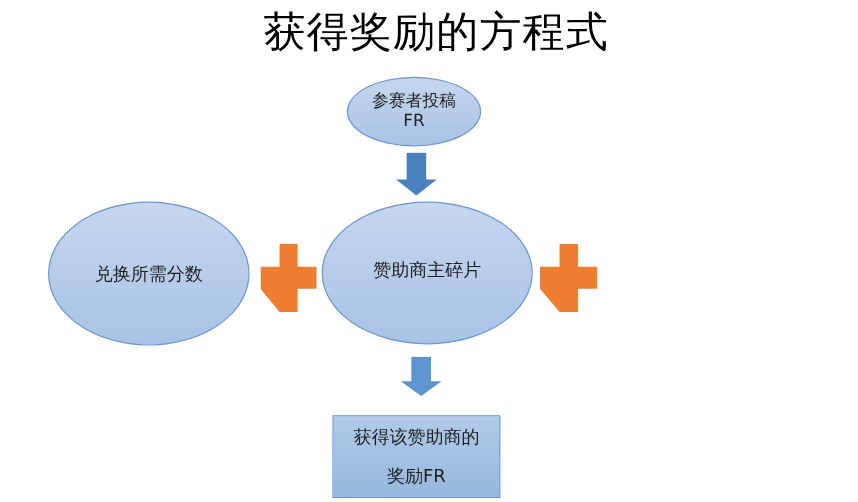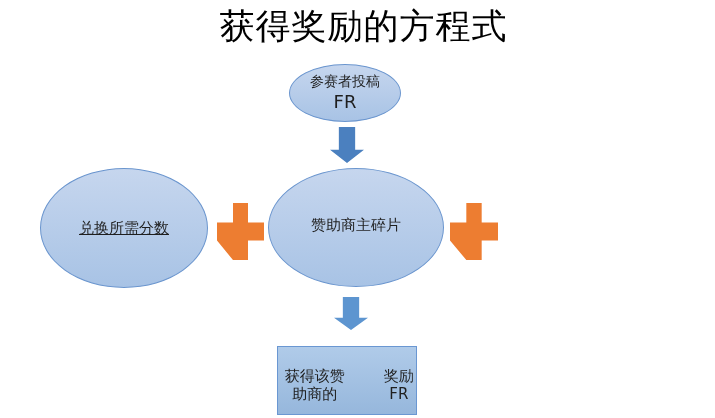--- a/index.html
+++ b/index.html
@@ -53,22 +53,22 @@
     align-items: center;
     justify-content: center;
     text-align: center;
     font-size: 15px;
     line-height: 1.35;
   }
   .ellipse.top-node {
     left: 289px; top: 64px; width: 112px; height: 58px;
     font-size: 14px; line-height: 1.25;
   }
-  .ellipse.top-node .sub { font-size: 18px; }
-  .ellipse.left-node   { left: 40px;  top: 168px; width: 168px; height: 120px; text-decoration: underline; }
+  .ellipse.top-node .sub { font-size: 14px; }
+  .ellipse.left-node   { left: 40px;  top: 168px; width: 168px; height: 120px; }
   .ellipse.middle-node { left: 268px; top: 168px; width: 176px; height: 119px; font-family: Liberation Mono, monospace; }
   .ellipse.right-node  { left: 502px; top: 168px; width: 178px; height: 120px; }
   .arrow-down {
     position: absolute;
     clip-path: polygon(26% 0, 74% 0, 74% 63%, 100% 63%, 50% 100%, 0 63%, 26% 63%);
   }
   .arrow-down.arrow-top {
     left: 330px; top: 127px; width: 34px; height: 36px;
     background: var(--arrow-top-fill);
   }
@@ -82,25 +82,25 @@
     clip-path: polygon(34% 0, 66% 0, 66% 34%, 100% 34%, 100% 66%, 66% 66%, 66% 100%, 34% 100%, 0 66%, 0 34%, 34% 34%);
   }
   .plus.plus-1 { left: 217px; top: 203px; width: 47px; height: 57px; }
   .plus.plus-2 { left: 450px; top: 203px; width: 48px; height: 57px; }
   .result-rect {
     position: absolute;
     left: 277px; top: 346px; width: 140px; height: 69px;
     border: 1.5px solid var(--rect-border);
     background: linear-gradient(180deg, var(--rect-fill-top) 0%, var(--rect-fill-bottom) 100%);
     display: flex;
-    flex-direction: row;
+    flex-direction: column;
     align-items: center;
     justify-content: flex-start;
     padding-top: 8px;
-    gap: 30px;
+    gap: 15px;
     text-align: center;
     font-size: 15px;
     line-height: 1.2;
   }
 </style>
 </head>
 <body>
 
 <div class="stage">
 

